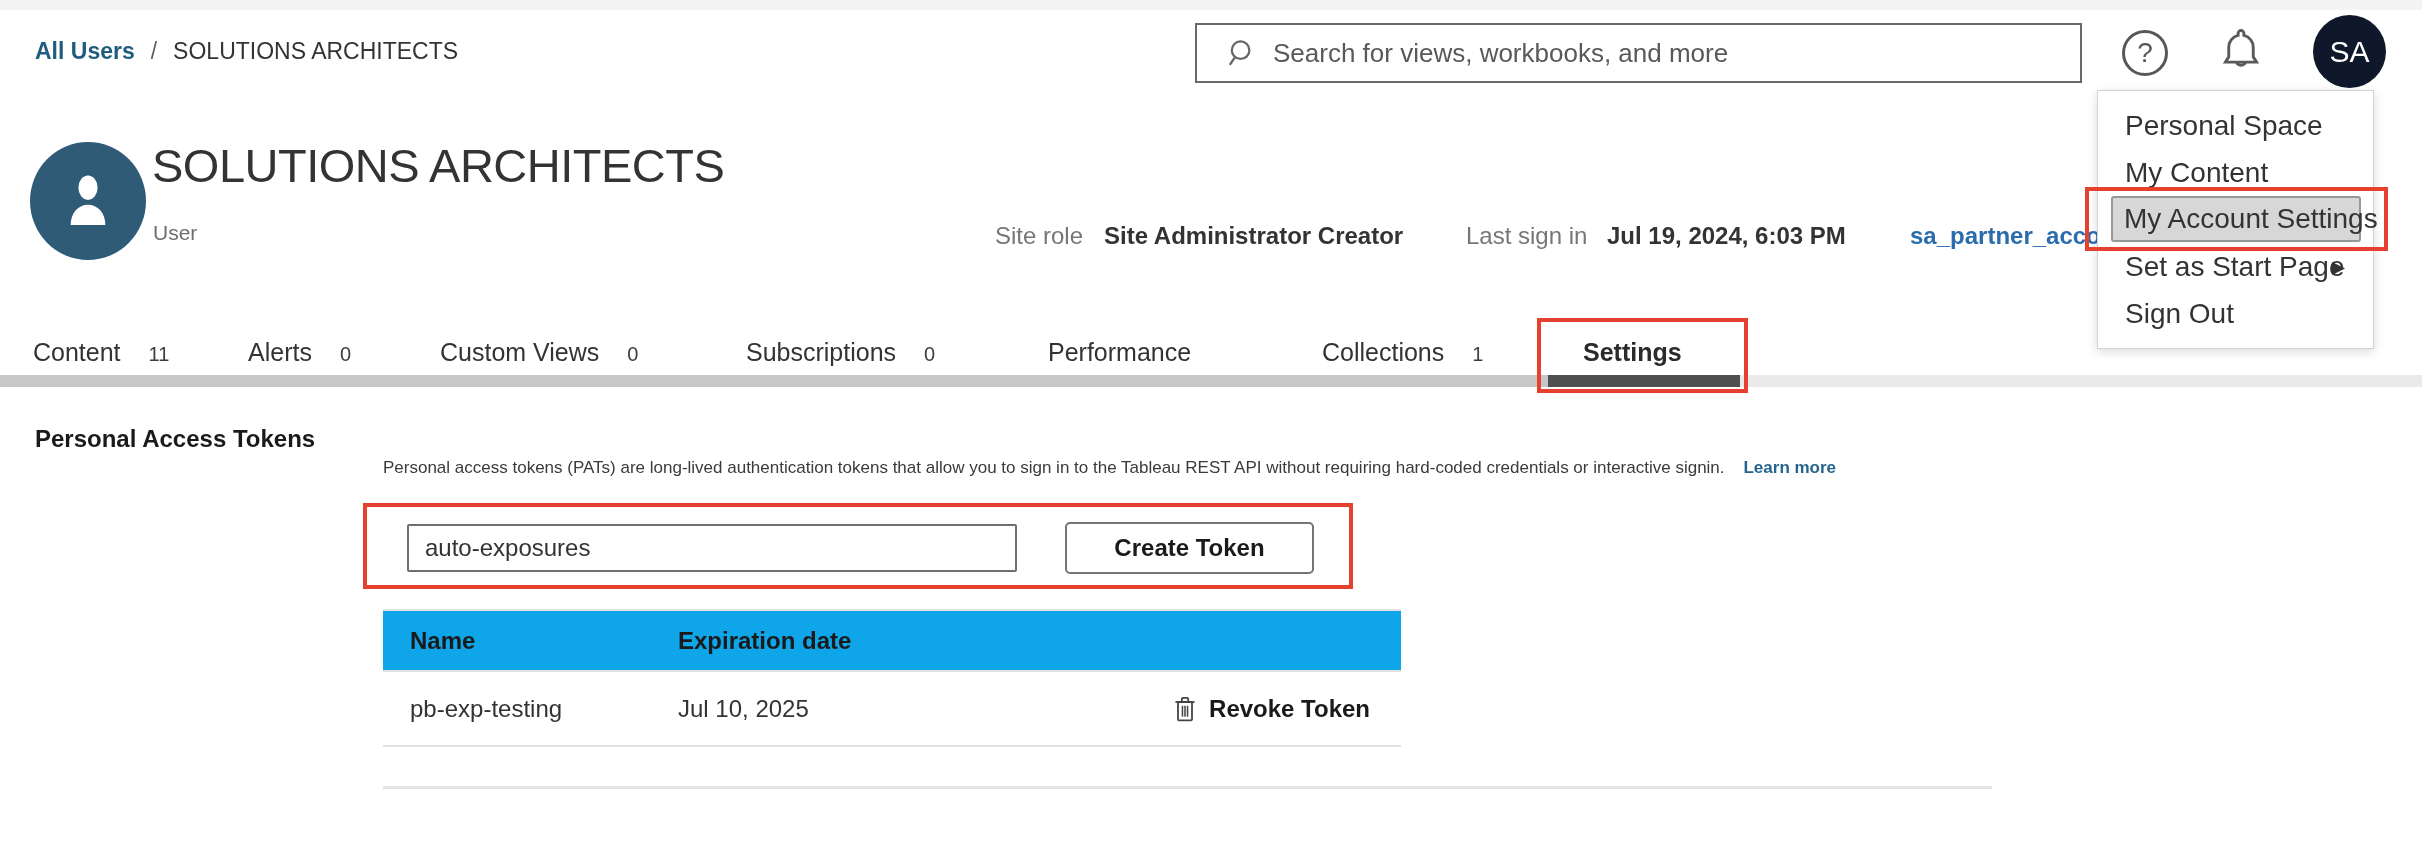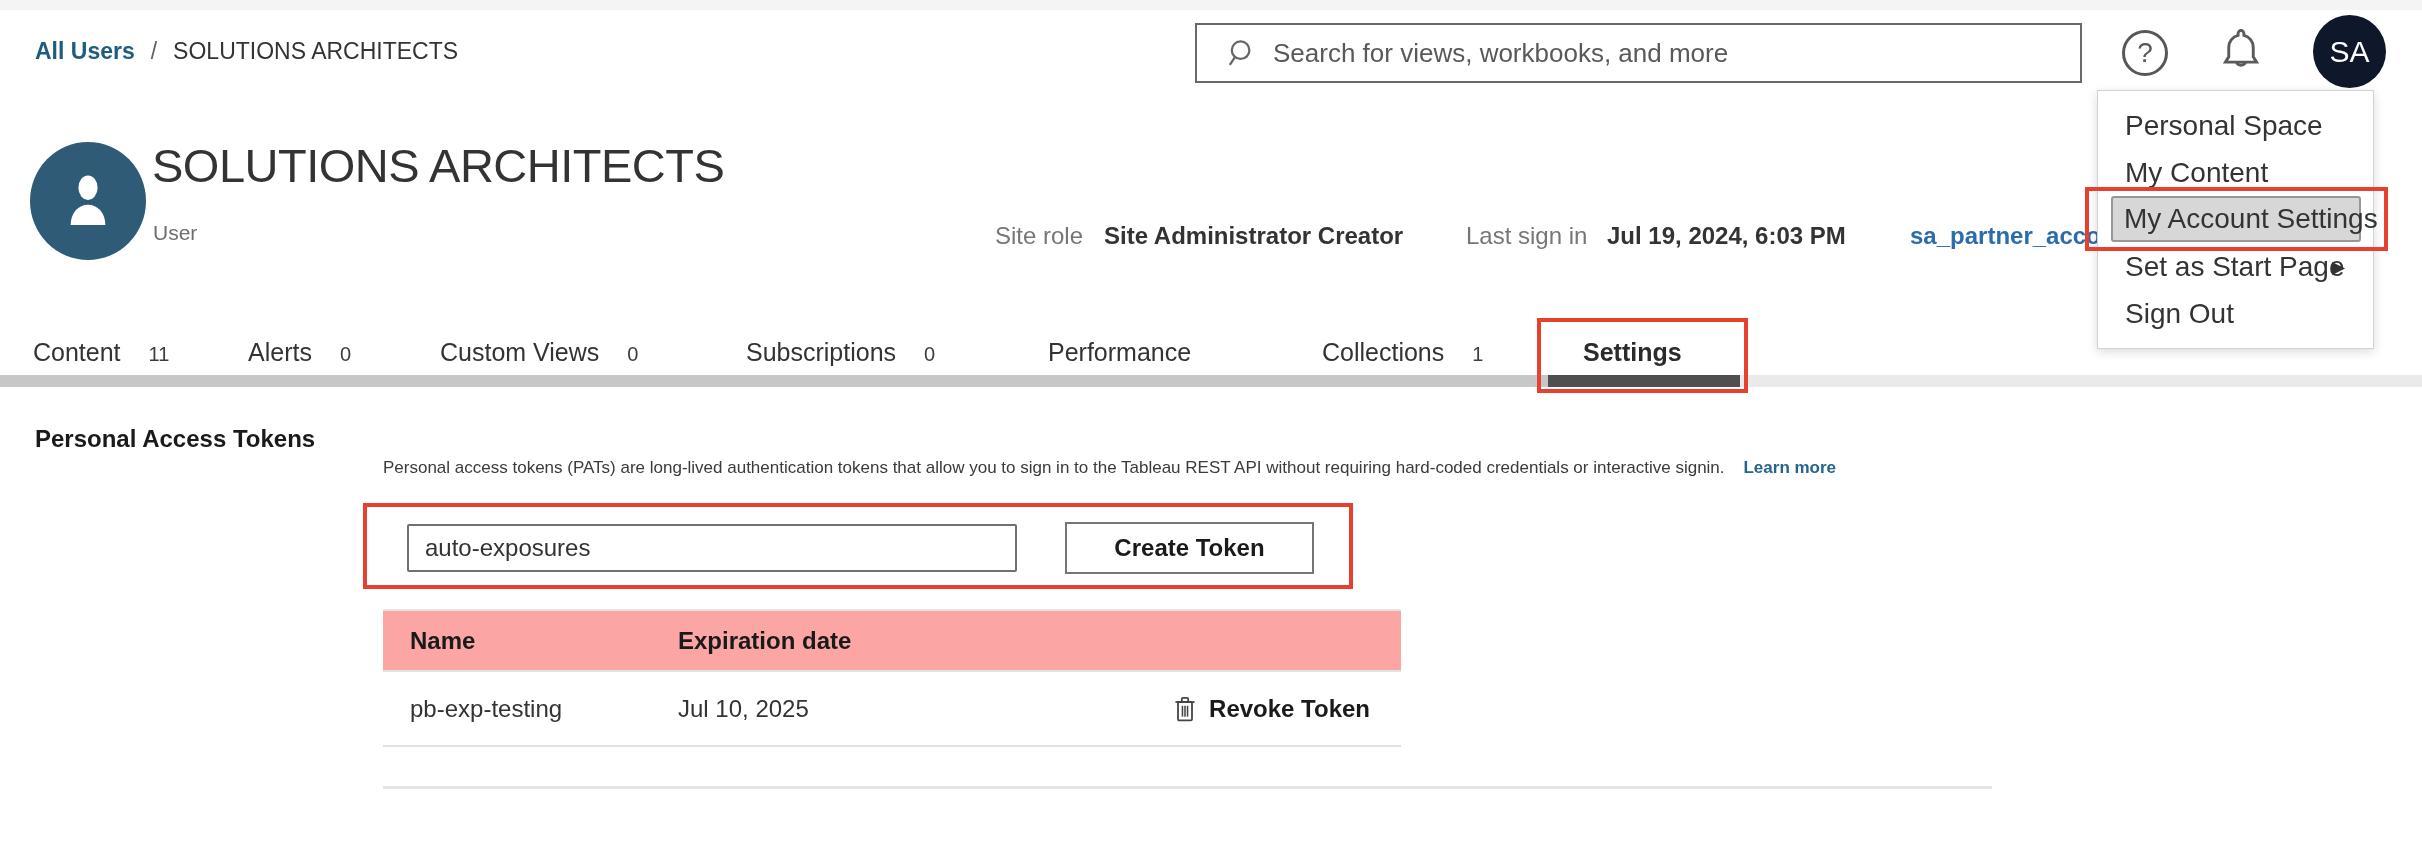--- a/index.html
+++ b/index.html
@@ -50,25 +50,25 @@
   .tabstrip-left { position:absolute; left:0; top:375px; width:1548px; height:12px; background:#c7c7c7; }
   .tabstrip-active { position:absolute; left:1548px; top:375px; width:192px; height:12px; background:#4f4f4f; }
   .tabstrip-right { position:absolute; left:1740px; top:375px; width:682px; height:12px; background:#eaeaea; }
 
   
   .section-label { position:absolute; left:35px; top:425px; font-size:24px; font-weight:bold; color:#1a1a1a; }
   .pat-desc { position:absolute; left:383px; top:423px; width:1635px; font-size:17px; line-height:37px; color:#3b3b3b;margin-top:26px; }
   .learn-more { color:#25648c; font-weight:bold; cursor:pointer; }
 
   .token-input { position:absolute; left:407px; top:524px; width:610px; height:48px; border:2px solid #6f6f6f; border-radius:2px; font-size:24px; color:#333; padding-left:16px; font-family:"Liberation Sans","DejaVu Sans",sans-serif; outline:none; }
-  .create-btn { position:absolute; left:1065px; top:522px; width:249px; height:52px; background:#fff; border:2px solid #757575; border-radius:0; font-size:24px; font-weight:bold; color:#1a1a1a; font-family:"Liberation Sans","DejaVu Sans",sans-serif; cursor:pointer; }
+  .create-btn { position:absolute; left:1065px; top:522px; width:249px; height:52px; background:#fff; border:2px solid #757575; border-radius:5px; font-size:24px; font-weight:bold; color:#1a1a1a; font-family:"Liberation Sans","DejaVu Sans",sans-serif; cursor:pointer; }
 
   
   .pat-table { position:absolute; left:383px; top:609px; width:1018px; }
-  .pat-head { height:63px; background:#fca5a5; border-top:2px solid #e2e2e2; border-bottom:2px solid #e2e2e2; display:flex; align-items:center; font-size:24px; font-weight:bold; color:#1a1a1a; }
+  .pat-head { height:63px; background:#0ea5e9; border-top:2px solid #e2e2e2; border-bottom:2px solid #e2e2e2; display:flex; align-items:center; font-size:24px; font-weight:bold; color:#1a1a1a; }
   .col-name { padding-left:27px; width:295px; }
   .pat-row { height:75px; display:flex; align-items:center; font-size:24px; color:#333; border-bottom:2px solid #e2e2e2; }
   .row-action { margin-left:auto; padding-right:31px; display:flex; align-items:center; gap:12px; cursor:pointer; }
   .row-action .txt { font-weight:bold; color:#1a1a1a; }
 
   .section-divider { position:absolute; left:383px; top:786px; width:1609px; height:3px; background:#e5e5e5; }
 
   
   .anno { position:absolute; border:4px solid #e6402e; background:transparent; z-index:30; pointer-events:none; }
   .anno-menu { left:2085px; top:187px; width:303px; height:64px; }

